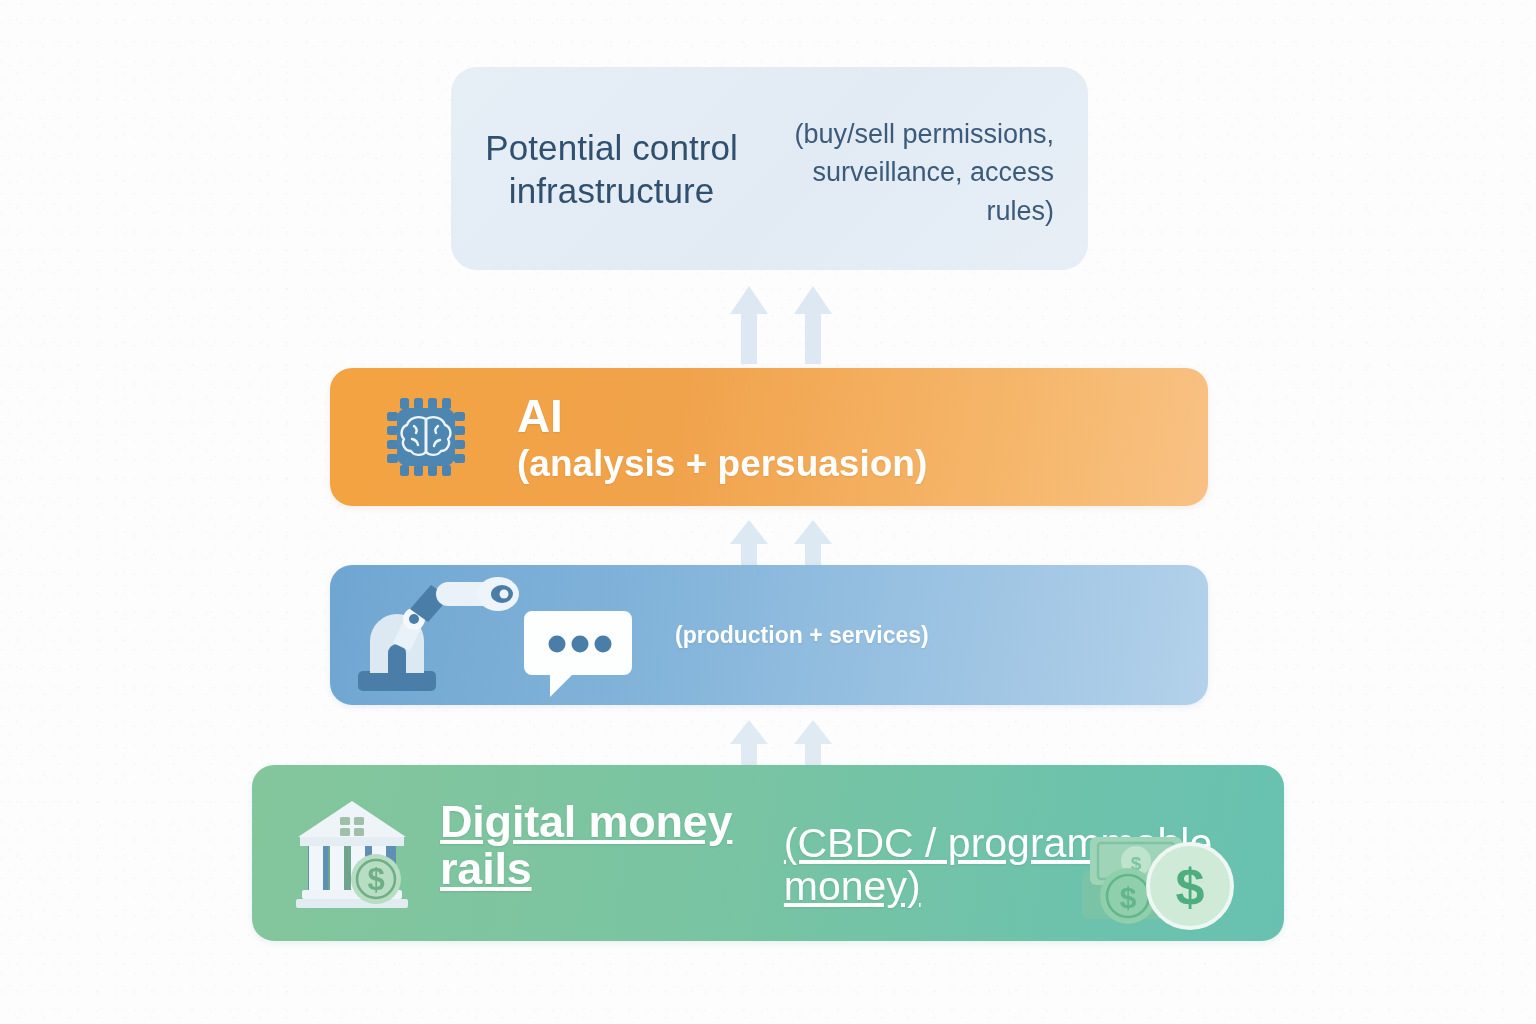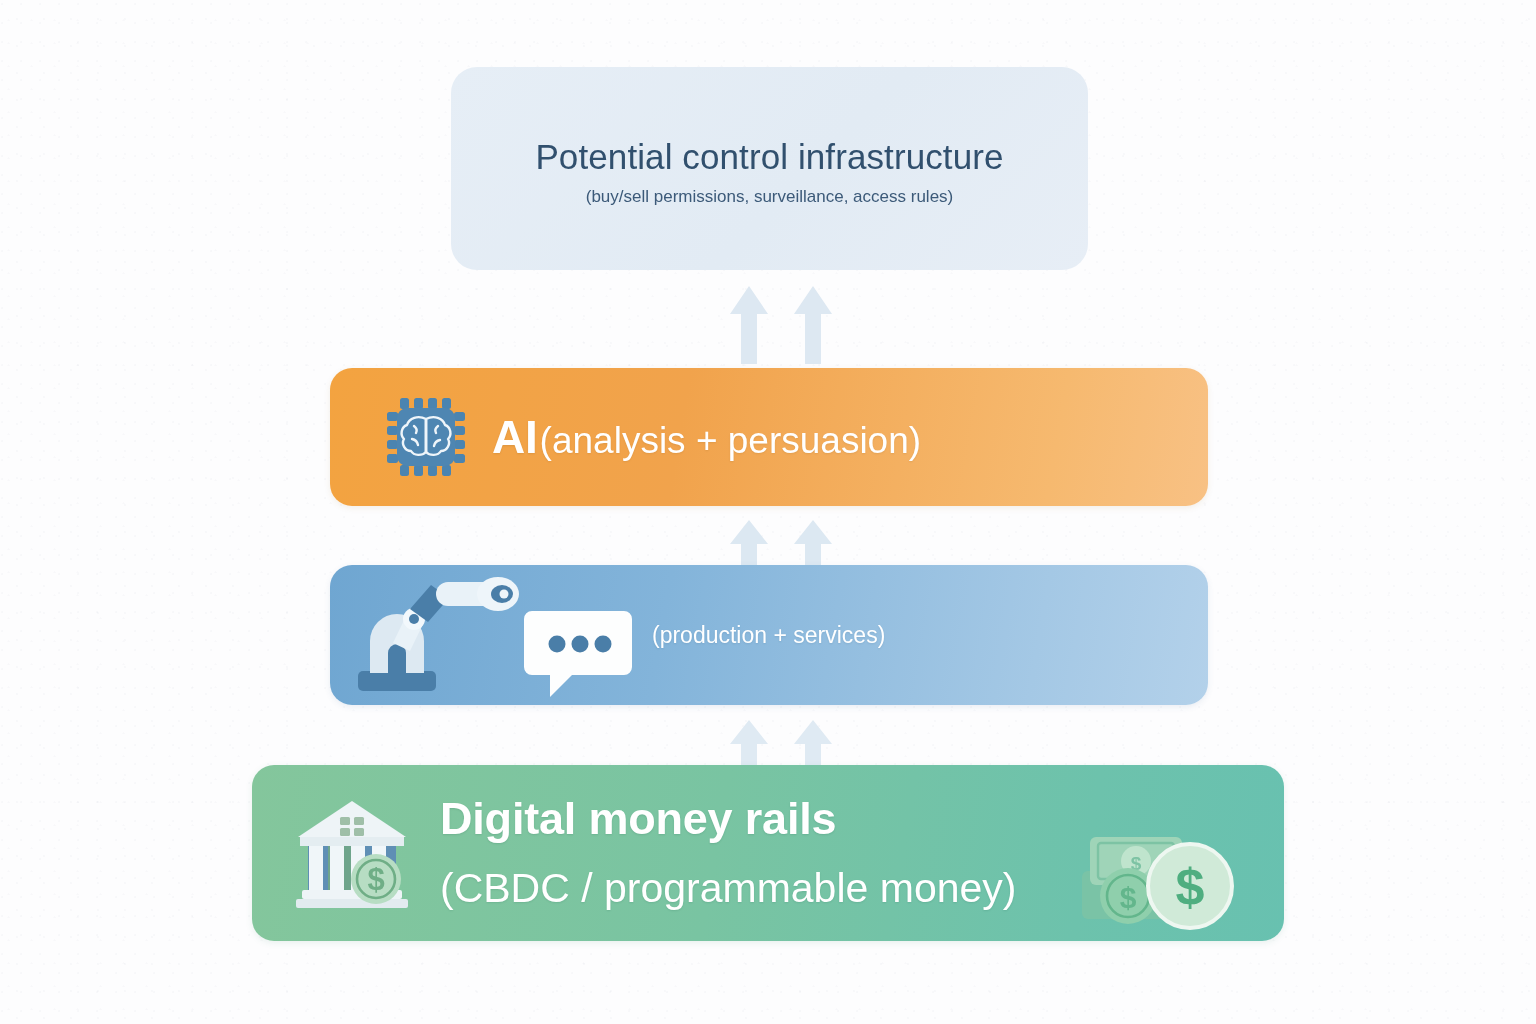--- a/index.html
+++ b/index.html
@@ -39,40 +39,41 @@
   }
 
   
   #box-control {
     left: 451px;
     top: 67px;
     width: 637px;
     height: 203px;
     border-radius: 26px;
     background: linear-gradient(135deg, #e6eef6 0%, #e2ebf4 55%, #e7eef6 100%);
-    flex-direction: column;
+    flex-direction: row;
     justify-content: center;
     text-align: center;
     color: #33506f;
     padding: 24px 34px 16px;
   }
   #box-control .title {
     font-size: 35px;
     font-weight: 400;
     letter-spacing: .1px;
     line-height: 1.22;
     color: #31506e;
     margin-bottom: 6px;
   }
   #box-control .sub {
-    font-size: 17px;
+    font-size: 27px;
     font-weight: 400;
     line-height: 1.42;
     color: #3c5a79;
     max-width: 520px;
+    text-align: right;
   }
 
   
   #box-ai {
     left: 330px;
     top: 368px;
     width: 878px;
     height: 138px;
     background: linear-gradient(100deg, #f3a340 0%, #f1a34c 40%, #f6b96f 82%, #f8c184 100%);
     padding-left: 54px;
@@ -100,38 +101,39 @@
     padding-left: 38px;
     box-shadow: 0 2px 7px rgba(50,130,100,.10);
   }
 
   
   .bar-text {
     color: #ffffff;
     display: flex;
     align-items: baseline;
     flex-wrap: wrap;
+    flex-direction: column;
   }
   .bar-text .strong {
     font-size: 46px;
     font-weight: 700;
     letter-spacing: -.2px;
     text-shadow: 0 1px 2px rgba(80,60,20,.13);
   }
   .bar-text .paren {
     font-size: 37px;
-    font-weight: 400;
-    margin-left: 2px;
+    font-weight: 700;
+    margin-left: 25px;
     text-shadow: 0 1px 2px rgba(80,60,20,.10);
   }
 
   #box-robotics .bar-text .strong { font-size: 45px; text-shadow: 0 1px 2px rgba(30,70,110,.16); }
   #box-robotics .bar-text .paren  { font-size: 23px; text-shadow: 0 1px 2px rgba(30,70,110,.12); }
 
-  #money-text { display: flex; flex-direction: column; color: #fff; line-height: 1.06; }
+  #money-text { display: flex; flex-direction: row; color: #fff; line-height: 1.06; text-decoration: underline; }
   #money-text .strong {
     font-size: 45px; font-weight: 700; letter-spacing: -.2px;
     text-shadow: 0 1px 2px rgba(30,90,70,.16);
   }
   #money-text .paren {
     font-size: 41px; font-weight: 400; margin-top: 24px;
     text-shadow: 0 1px 2px rgba(30,90,70,.14);
   }
 
   

